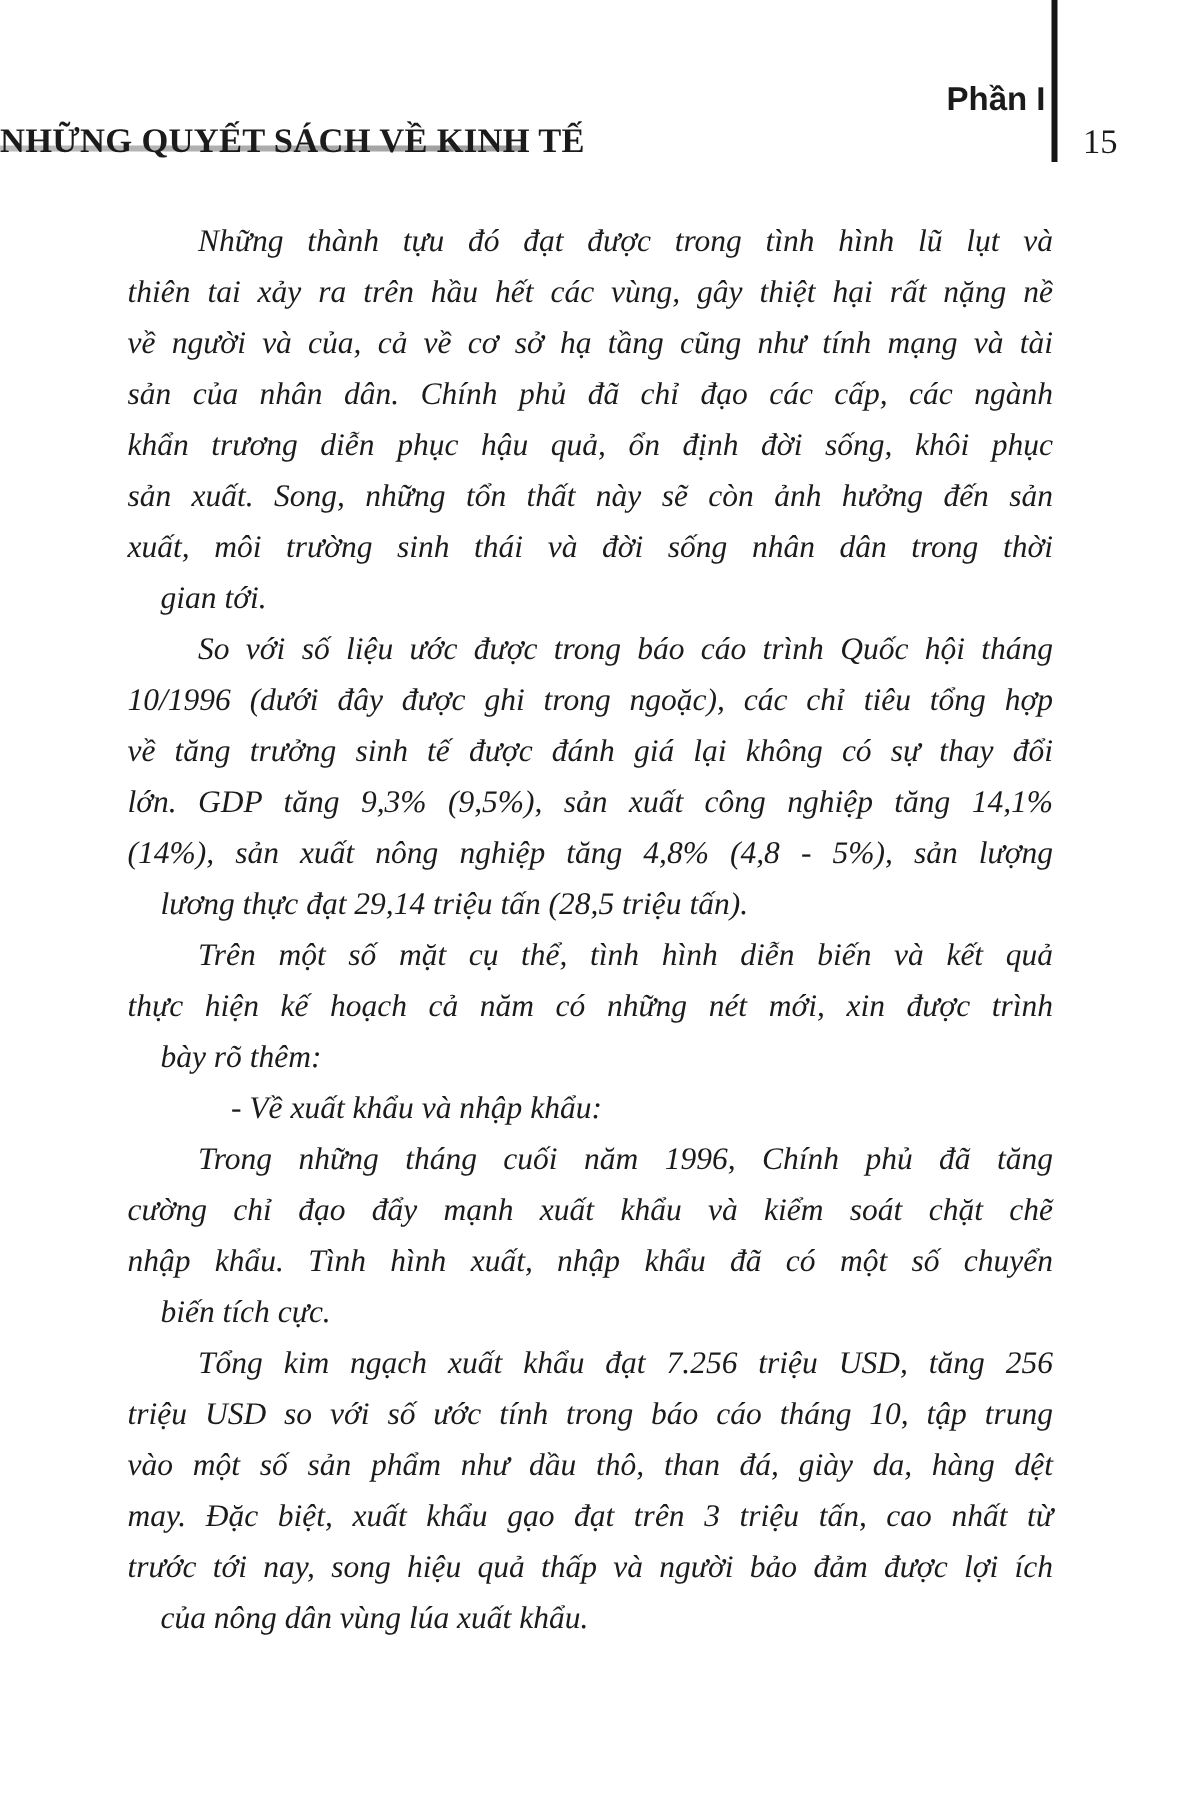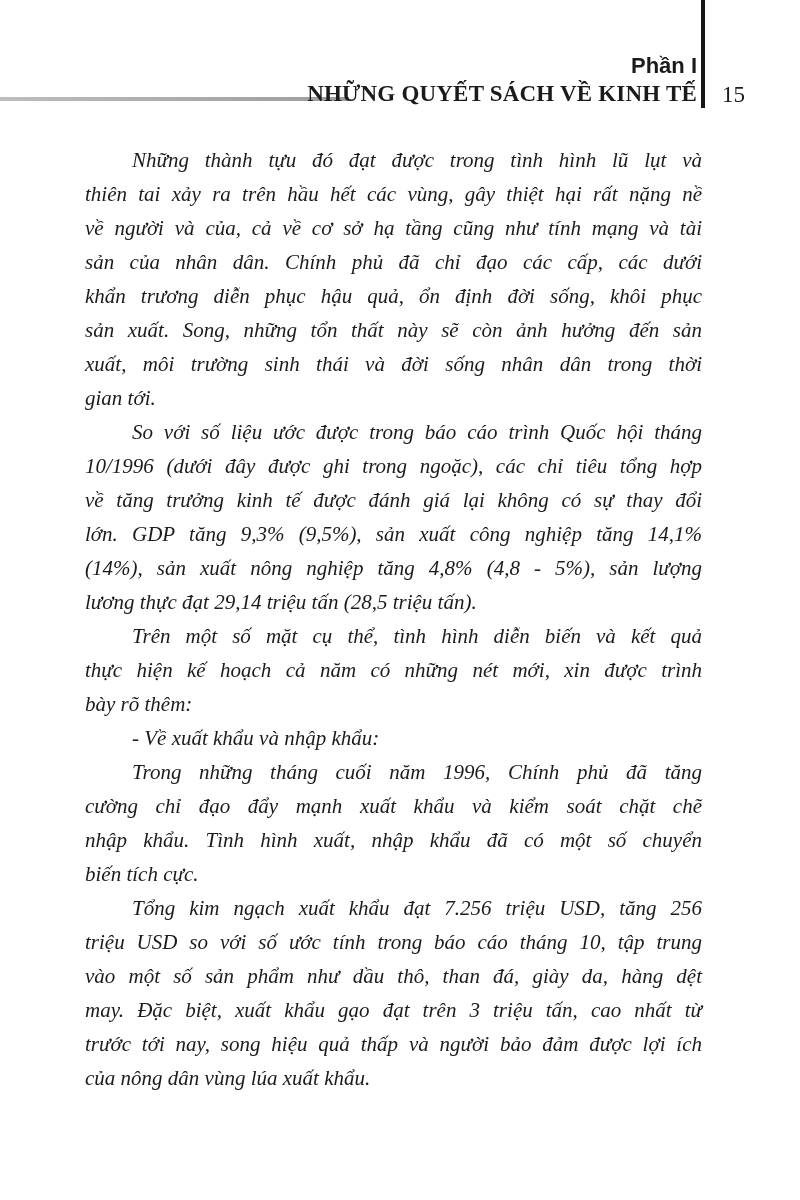--- a/index.html
+++ b/index.html
@@ -14,21 +14,21 @@
   .header-rule {
     position:absolute; left:0; top:97px; width:349px; height:4px;
     background:linear-gradient(to right, var(--rule-light,#bdbdbd), var(--rule,#9c9c9c));
   }
   .part-label {
     position:absolute; left:0; top:53px; width:697px; text-align:right;
     font-family:"Liberation Sans","DejaVu Sans",sans-serif;
     font-weight:bold; font-size:22px; line-height:26px; color:var(--ink,#111);
   }
   .chapter-title {
-    position:absolute; left:0; top:80px; width:697px; text-align:right;
+    position:absolute; left:0; top:80px; width:697px; text-align:left;
     font-weight:bold; font-size:23px; line-height:27px; color:var(--ink,#111);
     letter-spacing:0.2px;
   }
   .vbar {
     position:absolute; left:701px; top:0; width:4px; height:108px;
     background:var(--bar,#161616);
   }
   .page-number {
     position:absolute; left:722px; top:81px;
     font-size:23px; line-height:27px; color:var(--ink,#222);
@@ -39,51 +39,51 @@
     position:absolute; left:85px; top:143px; width:617px;
     font-size:21px; color:var(--ink,#1b1b1b);
   }
   .line {
     height:34px; line-height:34px;
     text-align:justify; text-align-last:justify;
     white-space:nowrap;
     font-style:italic;
   }
   .line.first { text-indent:47px; }
-  .line.last  { text-align-last:left; }
+  .line.last  { text-align-last:left;margin-left:22px; }
   .para.italic .line { font-style:italic; }
 </style>
 </head>
 <body style="--rule: #9c9c9c; --rule-light: #bdbdbd; --bar: #161616; --ink: #1b1b1b;">
 
 <div class="page">
 
   <div class="header">
     <div class="header-rule"></div>
     <div class="part-label">Phần I</div>
     <div class="chapter-title">NHỮNG QUYẾT SÁCH VỀ KINH TẾ</div>
     <div class="vbar"></div>
     <div class="page-number">15</div>
   </div>
 
   <div class="body-text" id="body-text">
       <div class="para">
         <div class="line first">Những thành tựu đó đạt được trong tình hình lũ lụt và</div>
         <div class="line">thiên tai xảy ra trên hầu hết các vùng, gây thiệt hại rất nặng nề</div>
         <div class="line">về người và của, cả về cơ sở hạ tầng cũng như tính mạng và tài</div>
-        <div class="line">sản của nhân dân. Chính phủ đã chỉ đạo các cấp, các dưới</div>
+        <div class="line">sản của nhân dân. Chính phủ đã chỉ đạo các cấp, các ngành</div>
         <div class="line">khẩn trương diễn phục hậu quả, ổn định đời sống, khôi phục</div>
         <div class="line">sản xuất. Song, những tổn thất này sẽ còn ảnh hưởng đến sản</div>
         <div class="line">xuất, môi trường sinh thái và đời sống nhân dân trong thời</div>
         <div class="line last">gian tới.</div>
       </div>
       <div class="para">
         <div class="line first">So với số liệu ước được trong báo cáo trình Quốc hội tháng</div>
         <div class="line">10/1996 (dưới đây được ghi trong ngoặc), các chỉ tiêu tổng hợp</div>
-        <div class="line">về tăng trưởng kinh tế được đánh giá lại không có sự thay đổi</div>
+        <div class="line">về tăng trưởng sinh tế được đánh giá lại không có sự thay đổi</div>
         <div class="line">lớn. GDP tăng 9,3% (9,5%), sản xuất công nghiệp tăng 14,1%</div>
         <div class="line">(14%), sản xuất nông nghiệp tăng 4,8% (4,8 - 5%), sản lượng</div>
         <div class="line last">lương thực đạt 29,14 triệu tấn (28,5 triệu tấn).</div>
       </div>
       <div class="para">
         <div class="line first">Trên một số mặt cụ thể, tình hình diễn biến và kết quả</div>
         <div class="line">thực hiện kế hoạch cả năm có những nét mới, xin được trình</div>
         <div class="line last">bày rõ thêm:</div>
       </div>
       <div class="para italic">

